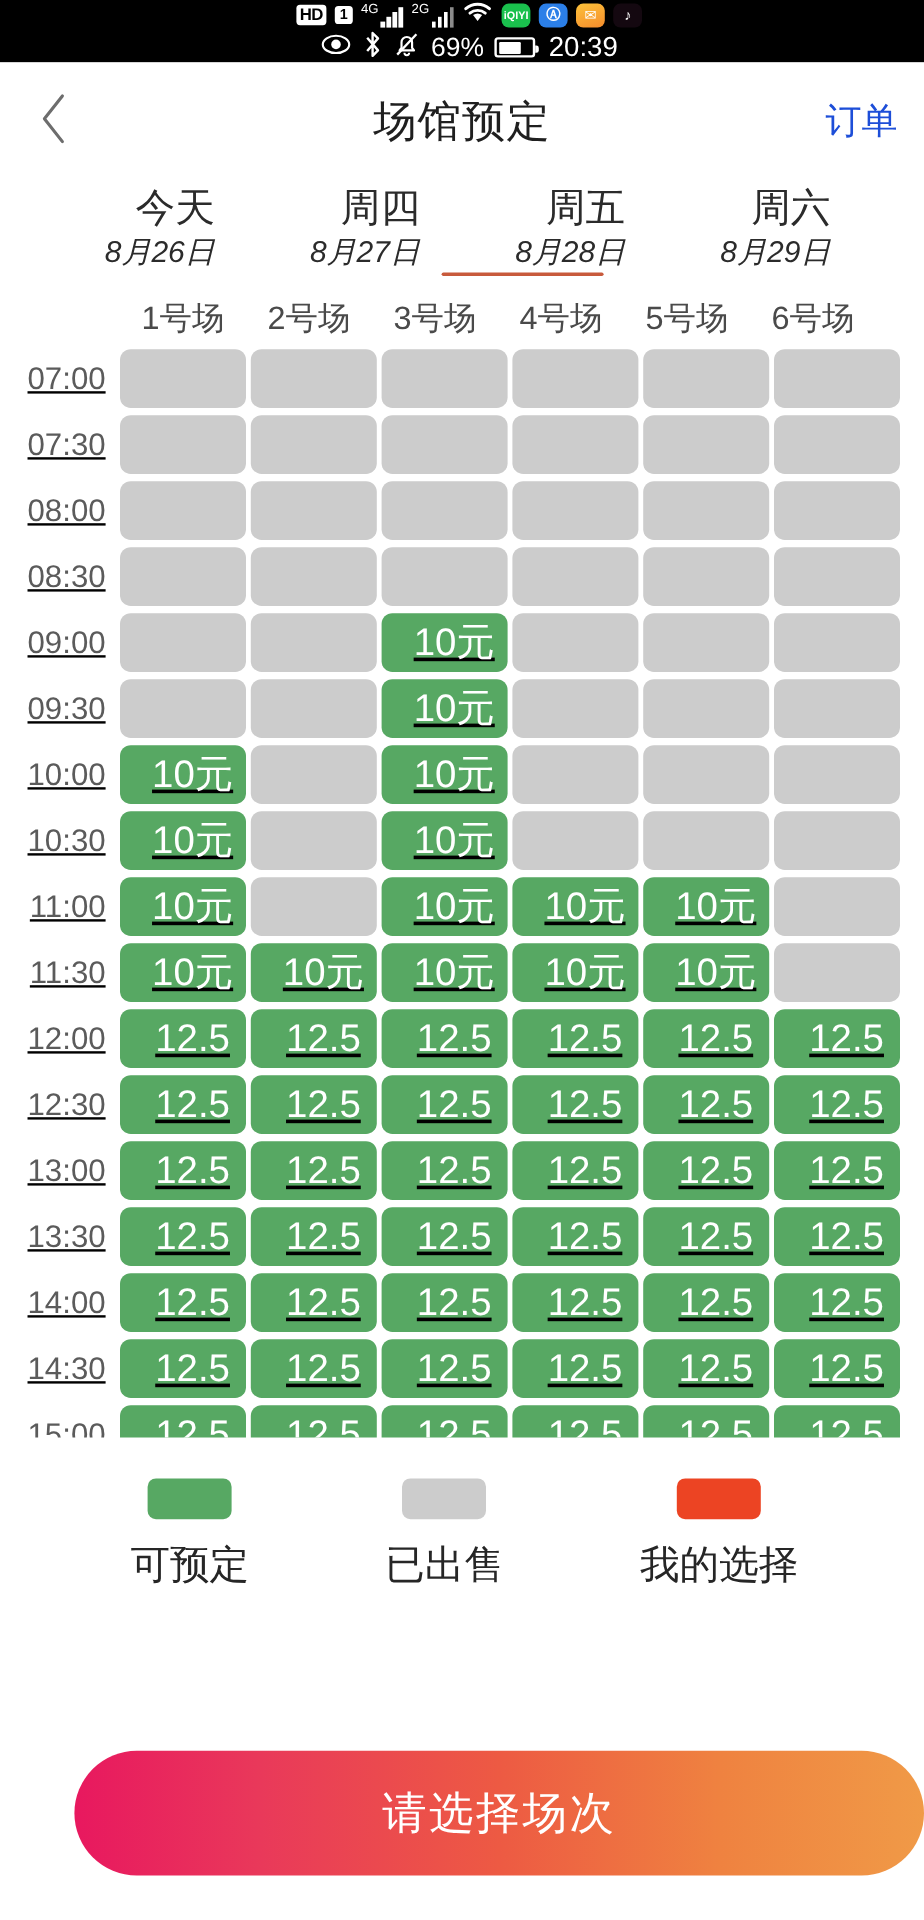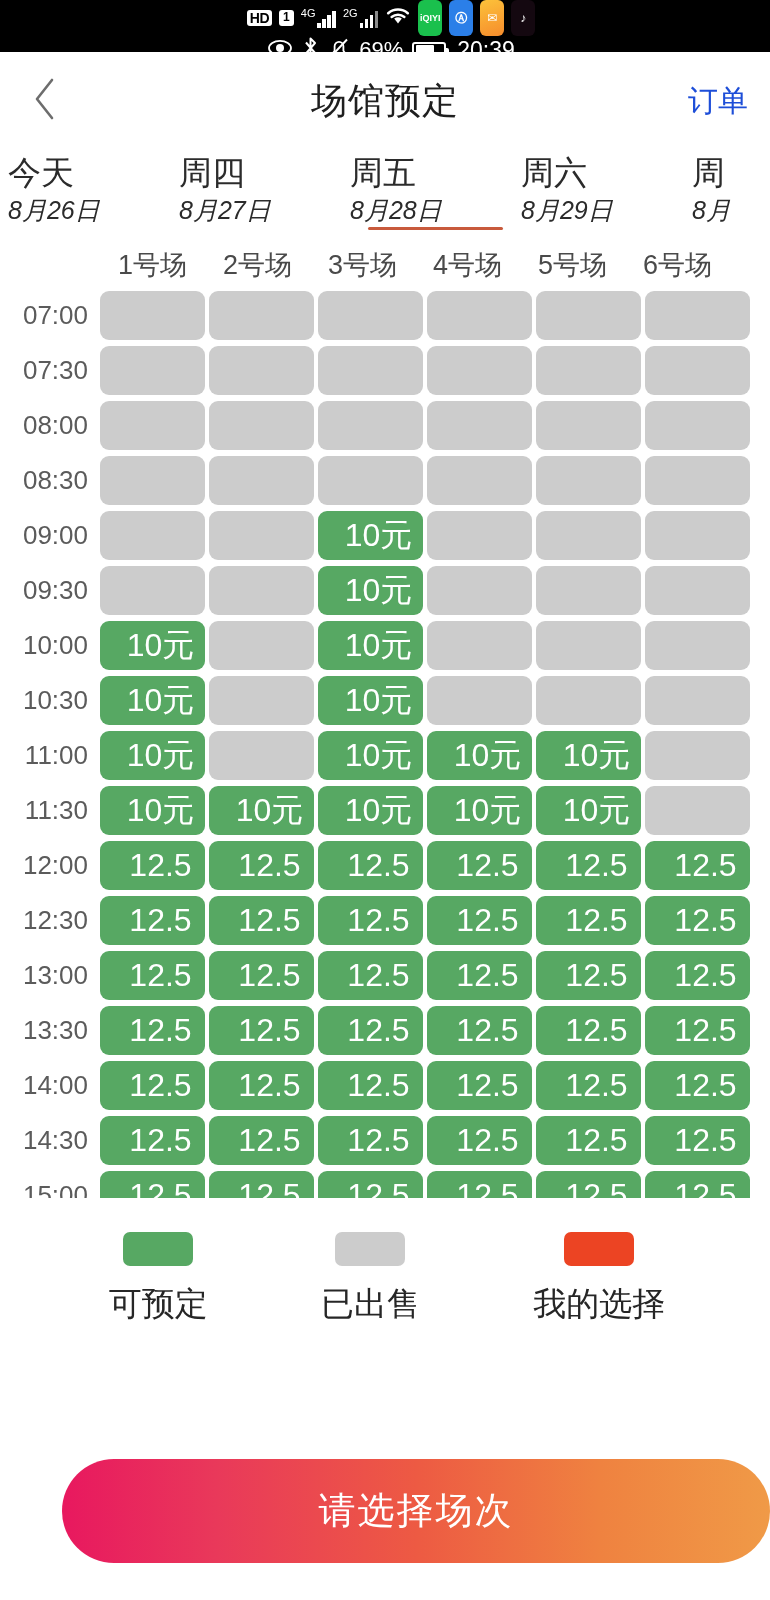--- a/index.html
+++ b/index.html
@@ -30,21 +30,21 @@
   }
   .net { display:flex; align-items:flex-end; gap:2px; }
   .net-g { font-size:11px; line-height:1; margin-bottom:9px; color:#fff; }
   .bars { display:flex; align-items:flex-end; gap:1.5px; height:18px; }
   .bars i { display:block; width:3.5px; background:#fff; }
   .bars i:nth-child(1){height:5px}
   .bars i:nth-child(2){height:9px}
   .bars i:nth-child(3){height:13px}
   .bars i:nth-child(4){height:17px}
   .bars.weak i:nth-child(4){background:#8b8b8b}
-  .appicon { width:24px; height:36px; border-radius:6px; display:flex;
+  .appicon { width:24px; height:20px; border-radius:6px; display:flex;
              align-items:center; justify-content:center; font-size:12px;
              color:#fff; font-weight:bold; }
   .ic-iqiyi{ background:#1ac04d; }
   .ic-blue { background:#2b7fe8; }
   .ic-mail { background:linear-gradient(160deg,#fcc23a,#f68c2c); }
   .ic-tik  { background:#140810; }
   .pct { font-size:22px; letter-spacing:0; }
   .clock { font-size:23px; margin-left:2px; }
   .batt { width:34px; height:17px; border:2px solid #fff; border-radius:3px;
           position:relative; display:flex; align-items:center; padding:1.5px; }
@@ -59,35 +59,35 @@
   }
   .nav-back { position:absolute; left:22px; top:50%; transform:translateY(-50%);
               width:46px; height:46px; display:flex; align-items:center; justify-content:center; }
   .nav-title { font-size:36px; color:#1f1f1f; letter-spacing:1px;font-family:Liberation Serif, serif; }
   .nav-right { position:absolute; right:22px; top:50%; transform:translateY(-50%);
                font-size:30px; color:#1d4ed8; }
 
   
   .datebar { display:flex; align-items:flex-start; padding:0 0 0 8px;
              height:92px; overflow:hidden; }
-  .datetab { flex:0 0 171px; text-align:left; padding-top:2px; position:relative; }
+  .datetab { flex:0 0 171px; text-align:right; padding-top:2px; position:relative; }
   .dt-day  { font-size:33px; color:#2b2b2b; line-height:1.25; }
   .dt-date { font-size:25px; color:#2b2b2b; line-height:1.4;font-style:italic; }
   .datetab.selected .dt-underline {
     position:absolute; left:18px; right:18px; bottom:-2px;
     height:3px; background:#c85a3c; border-radius:2px;
   }
 
   
   .court-head { display:flex; padding-left:100px; height:46px; align-items:center; }
   .court-head .ch { flex:0 0 105px; text-align:center; font-size:27px; color:#4a4a4a; }
 
   
   .grid-wrap { position:relative; height:910px; overflow:hidden; padding-left:0; }
-  .grid-row { display:flex; align-items:center; height:55px; }
+  .grid-row { display:flex; align-items:center; height:55px;text-decoration:underline; }
   .tlabel { flex:0 0 100px; text-align:right; padding-right:12px;
             font-size:26px; color:#5b5b5b; }
   .cells { display:flex; }
   .cell {
     flex:0 0 105px; height:49px; margin-right:4px;
     border-radius:9px; display:flex; align-items:center; justify-content:center;
     font-size:32px; color:#fff; overflow:hidden; white-space:nowrap;
   }
   .cell.sold  { background:#cccccc; }
   .cell.free  { background:#57a863;padding-left:14px; }

